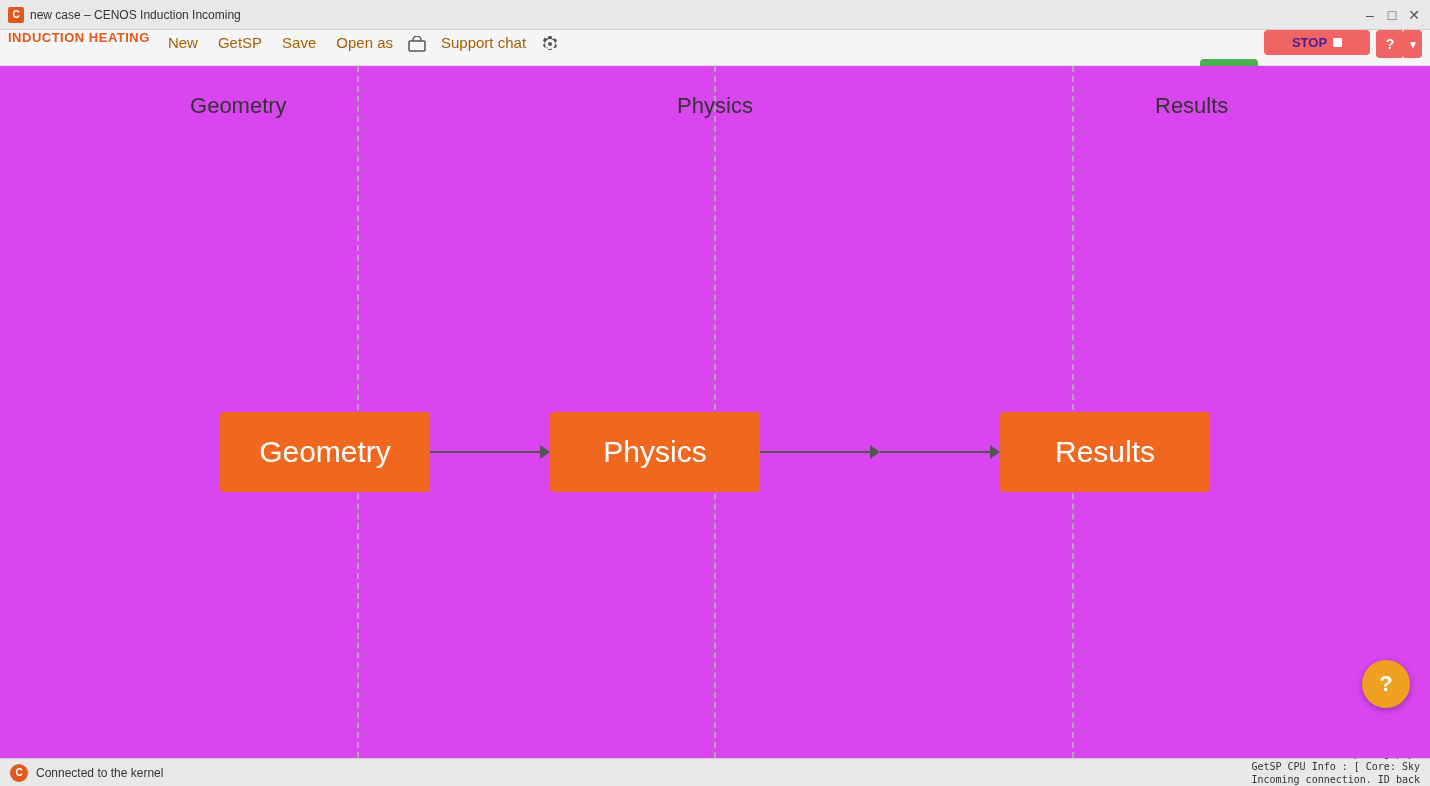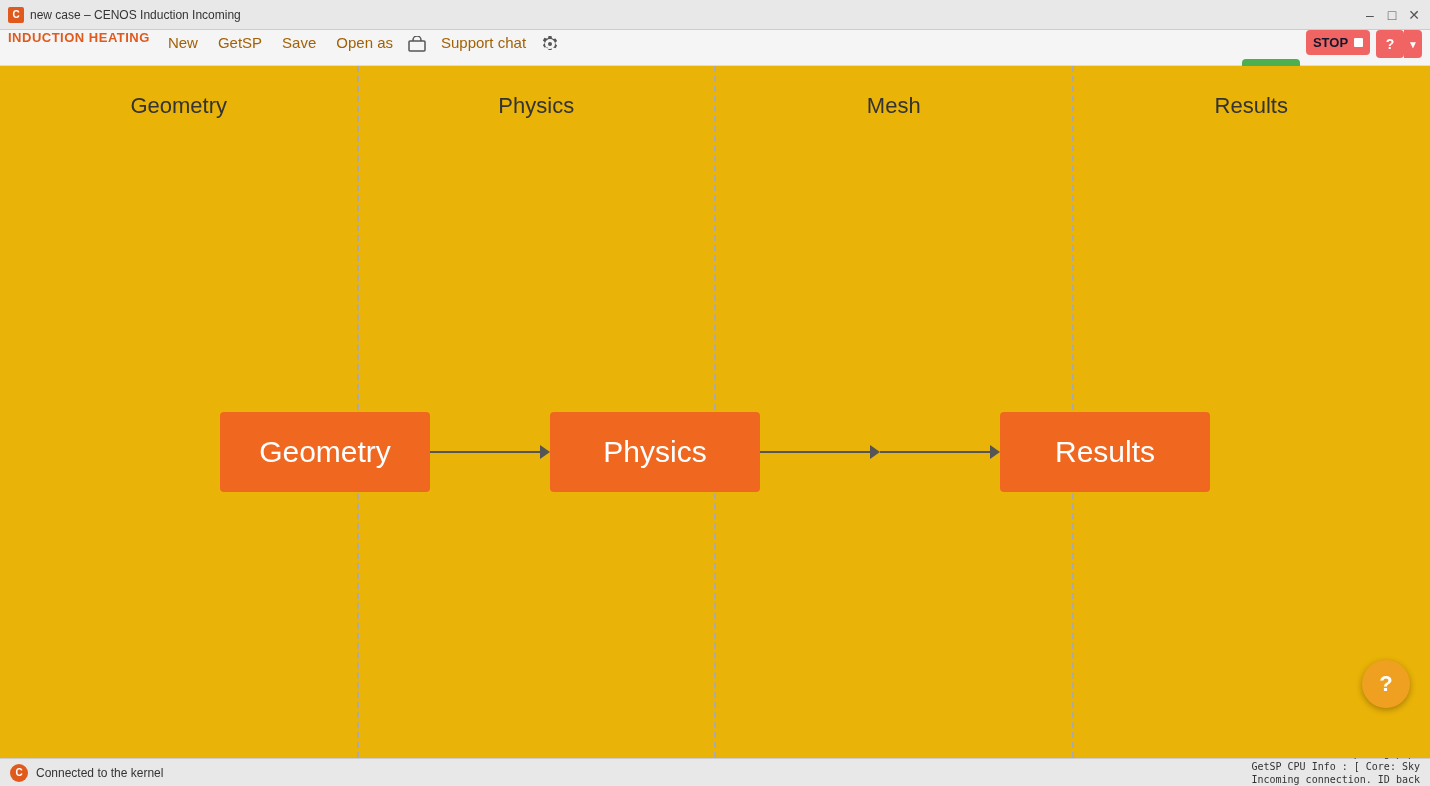--- a/index.html
+++ b/index.html
@@ -92,23 +92,23 @@
       font-size: 13px;
       font-weight: 600;
       cursor: pointer;
       display: flex; align-items: center; gap: 6px;
       margin-right: 6px;
       margin-top: 29px;
     }
     .run-btn .play-icon { font-size: 10px; }
     .stop-btn {
       background: #f06464;
-      color: #0f172a;
-      border: none;
-      padding: 5px 7px;
+      color: #4c1d95;
+      border: none;
+      padding: 5px 28px;
       border-radius: 4px;
       font-size: 13px;
       font-weight: 600;
       cursor: pointer;
       display: flex; align-items: center; gap: 6px;
       margin-right: 6px;
     }
     .stop-btn .stop-icon {
       width: 9px; height: 9px;
       background: white;
@@ -134,21 +134,21 @@
       height: 28px;
       border-radius: 0 4px 4px 0;
       font-size: 10px;
       cursor: pointer;
     }
 
     
     .main-content {
       width: 1430px;
       height: calc(786px - 30px - 36px - 28px);
-      background: #eab308;
+      background: #d946ef;
       position: relative;
       overflow: hidden;
     }
 
     
     .column-headers {
       display: flex;
       width: 100%;
       height: 80px;
       align-items: center;
@@ -322,21 +322,20 @@
 
 <div class="main-content">
 
   <div class="dashed-divider" style="left: 357px;"></div>
   <div class="dashed-divider" style="left: 714px;"></div>
   <div class="dashed-divider" style="left: 1072px;"></div>
 
   <div class="column-headers">
     <div class="col-header">Geometry</div>
     <div class="col-header">Physics</div>
-    <div class="col-header">Mesh</div>
     <div class="col-header">Results</div>
   </div>
 
   <div class="workflow-area">
     <div class="workflow-row">
 
       <div class="workflow-box">
         <span>Geometry</span>
       </div>
 

